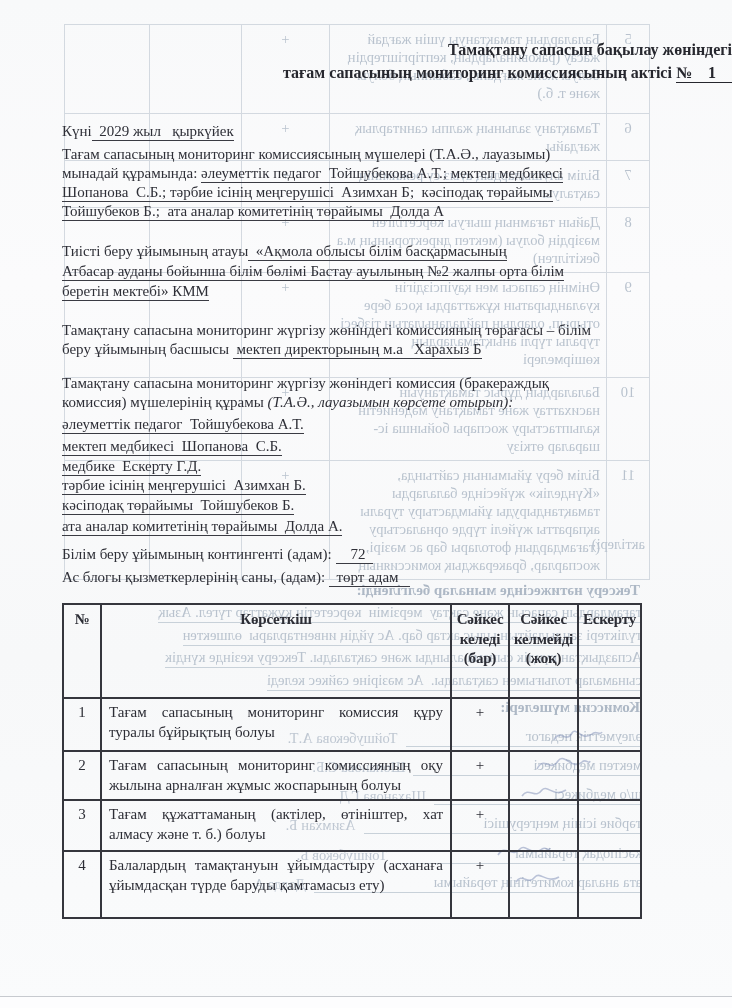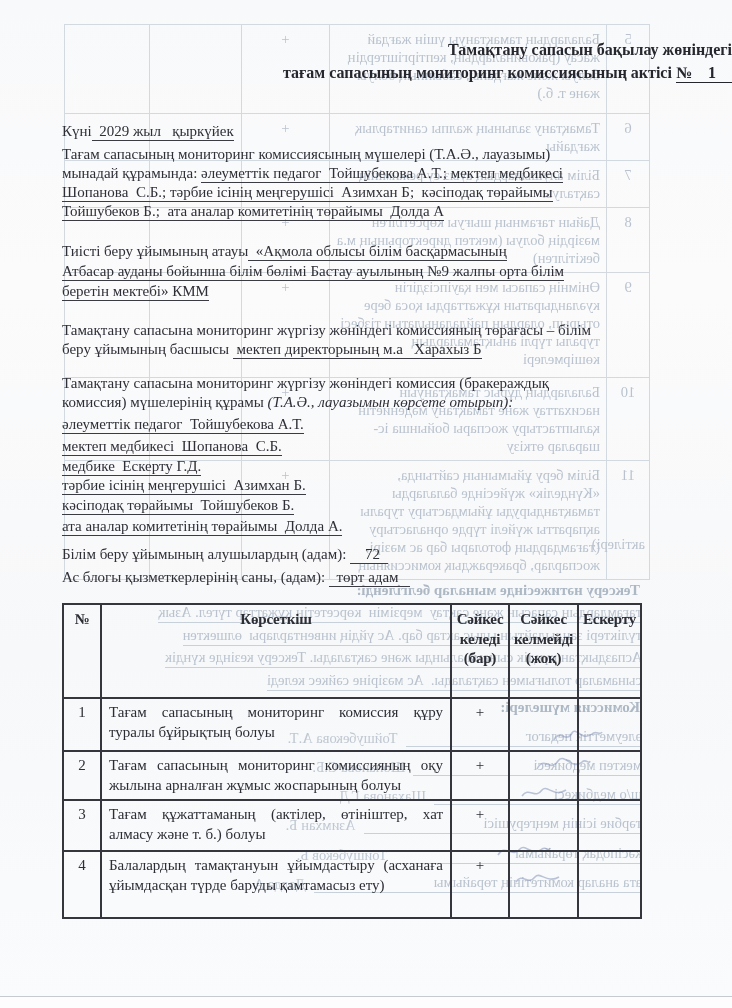--- a/index.html
+++ b/index.html
@@ -180,36 +180,36 @@
     <div class="title" style="top:61px"><span>тағам сапасының мониторинг комиссиясының актісі </span><span class="u" style="border-color:#26272e">№    1    </span></div>
 
     <div class="ln" style="top:123px"><span>Күні</span><span class="u">  2029 жыл   қыркүйек</span></div>
 
     <div class="ln" style="top:146px">Тағам сапасының мониторинг комиссиясының мүшелері (Т.А.Ә., лауазымы)</div>
     <div class="ln" style="top:165px"><span>мынадай құрамында: </span><span class="u">әлеуметтік педагог  Тойшубекова А.Т.; мектеп медбикесі</span></div>
     <div class="ln" style="top:184px"><span class="u">Шопанова  С.Б.; тәрбие ісінің меңгерушісі  Азимхан Б;  кәсіподақ төрайымы</span></div>
     <div class="ln" style="top:203px"><span class="u">Тойшубеков Б.;  ата аналар комитетінің төрайымы  Долда А</span></div>
 
     <div class="ln" style="top:243px"><span>Тиісті беру ұйымының атауы</span><span class="u">  «Ақмола облысы білім басқармасының</span></div>
-    <div class="ln" style="top:263px"><span class="u">Атбасар ауданы бойынша білім бөлімі Бастау ауылының №9 жалпы орта білім</span></div>
+    <div class="ln" style="top:263px"><span class="u">Атбасар ауданы бойынша білім бөлімі Бастау ауылының №2 жалпы орта білім</span></div>
     <div class="ln" style="top:283px"><span class="u">беретін мектебі» КММ</span></div>
 
     <div class="ln" style="top:322px">Тамақтану сапасына мониторинг жүргізу жөніндегі комиссияның төрағасы – білім</div>
     <div class="ln" style="top:341px"><span>беру ұйымының басшысы </span><span class="u"> мектеп директорының м.а   Харахыз Б</span></div>
 
     <div class="ln" style="top:375px">Тамақтану сапасына мониторинг жүргізу жөніндегі комиссия (бракераждық</div>
     <div class="ln" style="top:416px"><span class="u">әлеуметтік педагог  Тойшубекова А.Т.</span></div>
     <div class="ln" style="top:394px"><span>комиссия) мүшелерінің құрамы </span><span class="it">(Т.А.Ә., лауазымын көрсете отырып):</span></div>
     <div class="ln" style="top:438px"><span class="u">мектеп медбикесі  Шопанова  С.Б.</span></div>
     <div class="ln" style="top:458px"><span class="u">медбике  Ескерту Г.Д.</span></div>
     <div class="ln" style="top:477px"><span class="u">тәрбие ісінің меңгерушісі  Азимхан Б.</span></div>
     <div class="ln" style="top:497px"><span class="u">кәсіподақ төрайымы  Тойшубеков Б.</span></div>
     <div class="ln" style="top:518px"><span class="u">ата аналар комитетінің төрайымы  Долда А.</span></div>
 
-    <div class="ln" style="top:546px"><span>Білім беру ұйымының алушылардың (адам): </span><span class="u">    72  </span></div>
+    <div class="ln" style="top:546px"><span>Білім беру ұйымының контингенті (адам): </span><span class="u">    72  </span></div>
     <div class="ln" style="top:569px"><span>Ас блогы қызметкерлерінің саны, (адам): </span><span class="u">  төрт адам   </span></div>
 
     <table class="ctable">
       <colgroup>
           <col style="width:38px">
           <col style="width:350px">
           <col style="width:58px">
           <col style="width:69px">
           <col style="width:63px">
         </colgroup>

